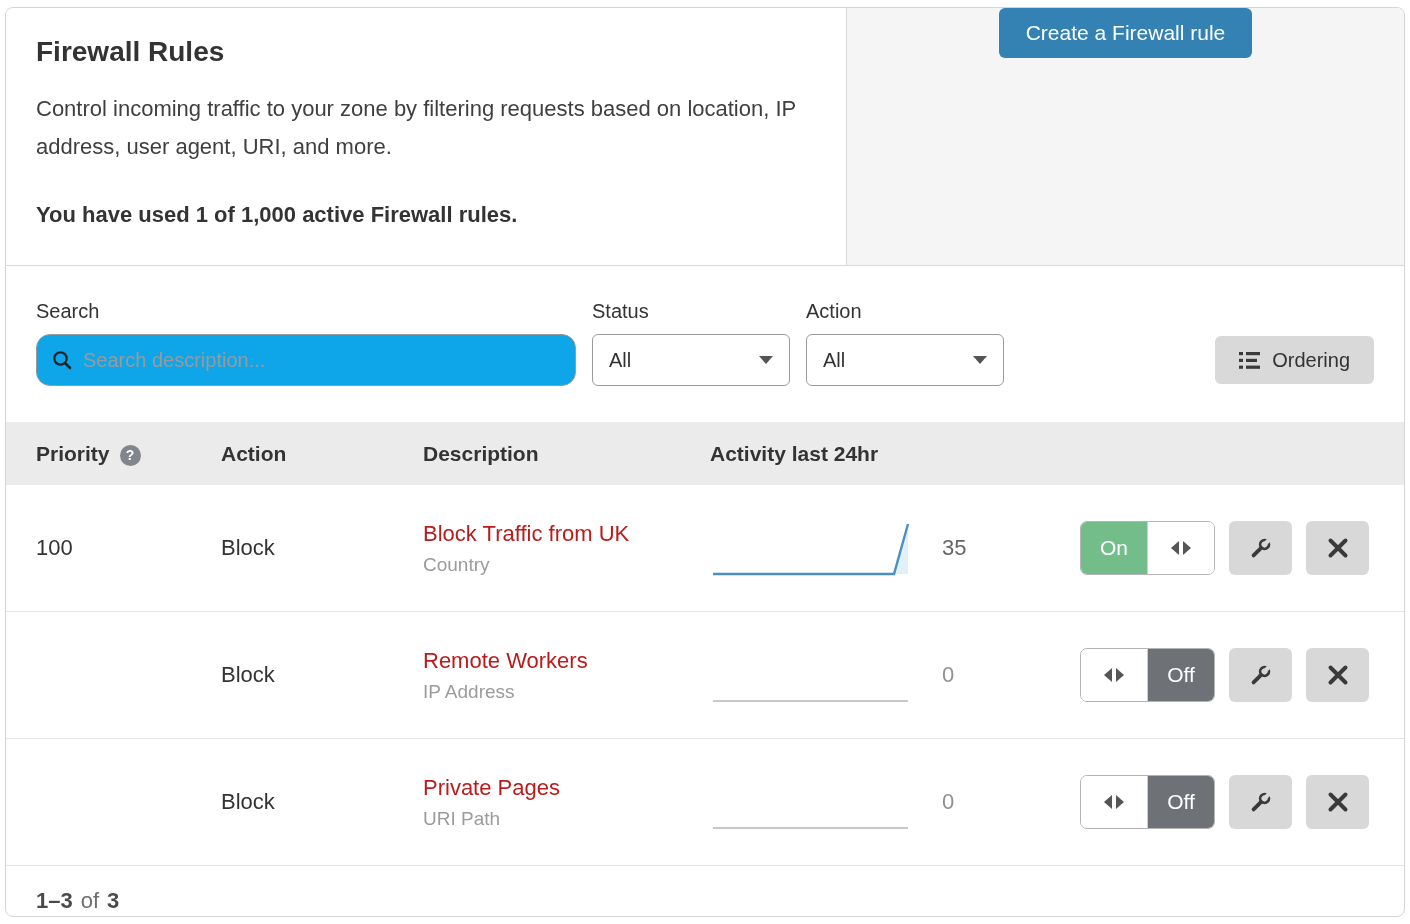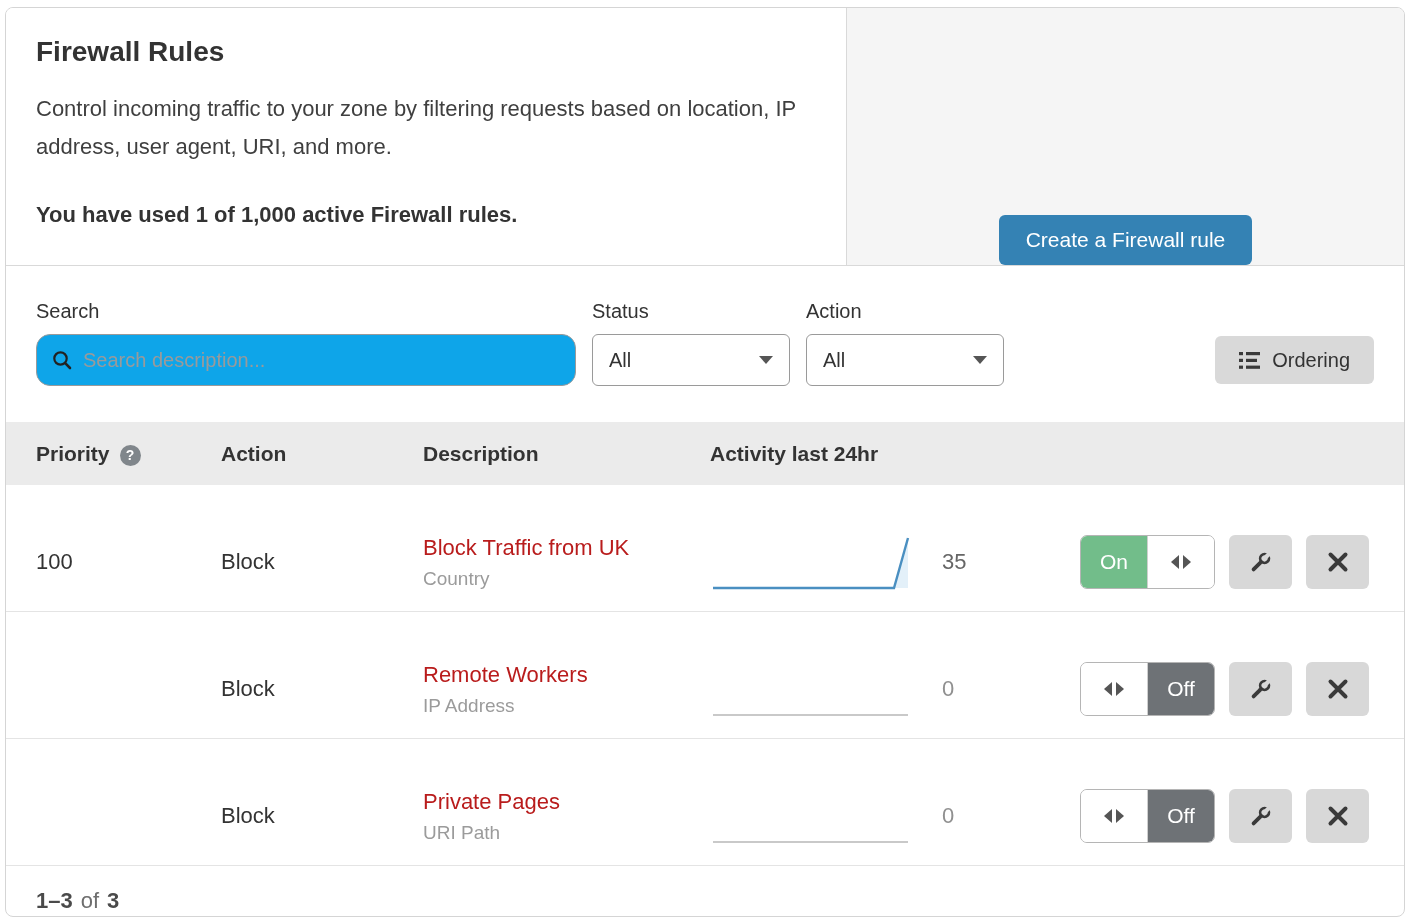--- a/index.html
+++ b/index.html
@@ -28,21 +28,21 @@
   }
 
   
   .top{display:flex;height:258px;border-bottom:1px solid var(--border);flex:0 0 auto;}
   .top-left{flex:0 0 840px;padding:28px 30px;background:#fff;}
   .page-title{font-size:28px;font-weight:bold;color:#333;margin-bottom:22px;}
   .page-desc{font-size:22px;line-height:38px;color:#3f3f3f;max-width:770px;}
   .usage-note{font-size:22px;font-weight:bold;color:#333;margin-top:36px;}
   .top-right{
     flex:1;background:#f5f5f5;border-left:1px solid var(--border);
-    display:flex;align-items:flex-end;justify-content:center;
+    display:flex;align-items:flex-start;justify-content:center;
   }
   .create-btn{
     background:var(--accent);color:#fff;border:none;border-radius:6px;
     font-family:inherit;font-size:21px;padding:13px 27px;cursor:pointer;
   }
 
   
   .filters{display:flex;align-items:flex-start;padding:26px 30px 36px;gap:16px;flex:0 0 auto;}
   .filter-label{font-size:20px;color:#333;margin-bottom:11px;display:block;margin-top:8px;}
   .search-box{
@@ -69,21 +69,21 @@
   .thead,.trow{
     display:grid;grid-template-columns:185px 202px 287px 370px 1fr;
     align-items:center;padding:0 28px 0 30px;
   }
   .thead{background:#ebebeb;height:63px;font-size:21px;font-weight:bold;color:#333;flex:0 0 auto;}
   .th-priority{display:flex;align-items:flex-end;gap:10px;}
   .help-circle{
     width:21px;height:21px;border-radius:50%;background:#80868b;color:#fff;
     font-size:14px;font-weight:bold;display:inline-flex;align-items:center;justify-content:center;cursor:pointer;
   }
-  .trow{height:99px;border-bottom:1px solid var(--rowline);background:#fff;margin-top:28px;}
+  .trow{height:127px;border-bottom:1px solid var(--rowline);background:#fff;}
   .cell-priority,.cell-action{font-size:22px;color:#333;}
   .desc-title{font-size:22px;color:#b91c1c;}
   .desc-sub{font-size:19px;color:var(--muted);margin-top:7px;}
   .cell-activity{display:flex;align-items:center;}
   .sparkline{width:204px;height:62px;flex:0 0 auto;}
   .activity-count{font-size:22px;color:#666;margin-left:28px;}
   .activity-count.dim{color:#909090;}
 
   .cell-controls{display:flex;align-items:flex-end;gap:14px;}
   .toggle{

